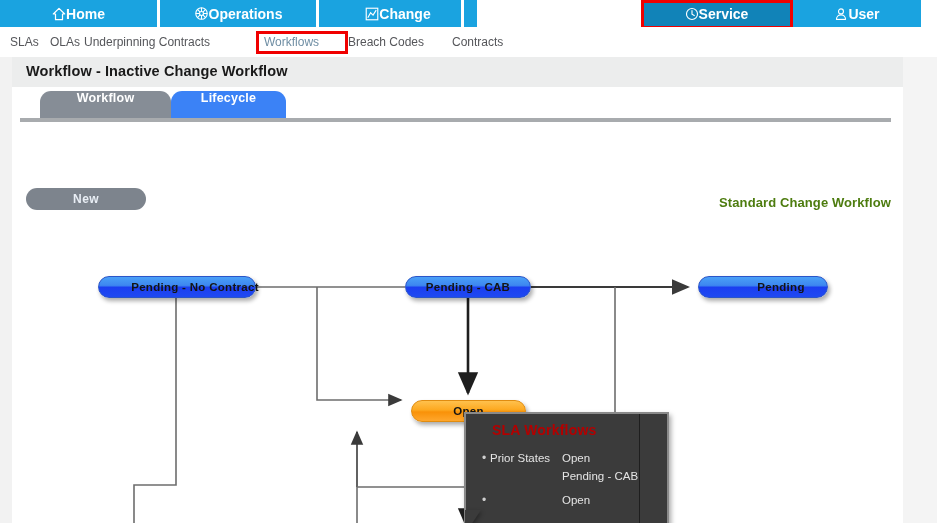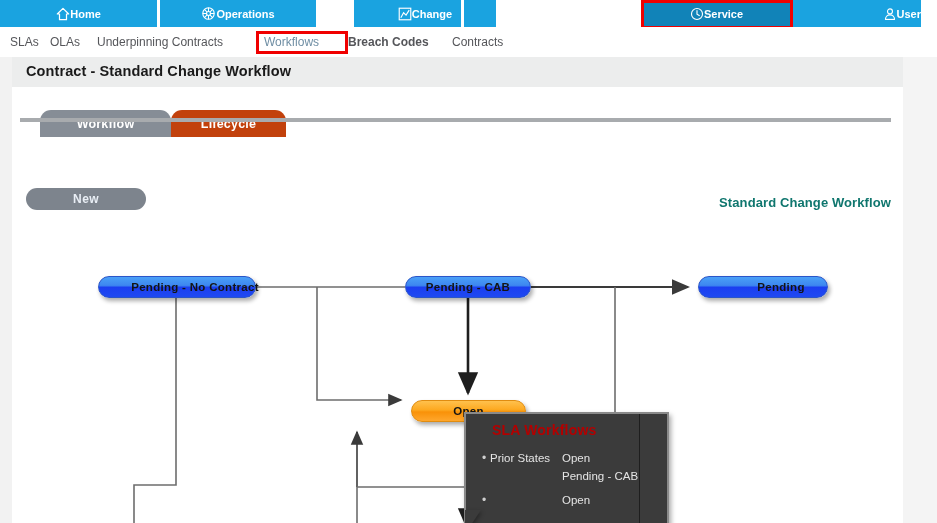--- a/index.html
+++ b/index.html
@@ -10,21 +10,21 @@
     -webkit-font-smoothing:antialiased;
   }
   #app{position:relative;width:937px;height:523px;}
 
   
   .topnav{position:absolute;left:0;top:0;width:937px;height:27px;background:#ffffff;}
   .topnav-item{
     position:absolute;top:0;height:27px;
     background:#1aa3e0;
     color:#ffffff;
-    font-size:11px;font-weight:bold;
+    font-size:14px;font-weight:bold;
     display:flex;align-items:center;justify-content:center;
     gap:0;
     box-sizing:border-box;
   }
   .topnav-item.active{background:#1183b8;}
   .topnav-sep{position:absolute;top:0;width:3px;height:27px;background:#ffffff;}
   .nav-ico{display:inline-block;line-height:0;}
   .nav-ico svg{display:block;}
 
   
@@ -42,41 +42,41 @@
   .page{position:absolute;left:12px;top:57px;width:891px;height:466px;background:#ffffff;}
   .page-head{position:absolute;left:0;top:0;width:891px;height:30px;background:#eceded;}
   .page-title{
     position:absolute;left:14px;top:6px;
     font-size:14.5px;font-weight:bold;color:#1a1a1a;letter-spacing:.1px;
   }
 
   
   .tabstrip{position:absolute;left:0;top:30px;width:891px;height:32px;}
   .tab{
-    position:absolute;top:23px;height:27px;
+    position:absolute;top:4px;height:27px;
     border-radius:11px 11px 0 0;
     color:#ffffff;font-size:12.5px;font-weight:bold;
-    display:flex;align-items:center;justify-content:center;
+    display:flex;align-items:flex-start;justify-content:center;
     box-sizing:border-box;letter-spacing:.2px;
   }
   .tab.active{background:#868d96;}
-  .tab.inactive{background:#c2410c;}
+  .tab.inactive{background:#3b82f6;}
   .tabrule{position:absolute;left:8px;top:61px;width:871px;height:4px;background:#a8abae;}
 
   
   .newbtn{
     position:absolute;left:14px;top:131px;width:120px;height:22px;
     background:#7d848d;border-radius:11px;
     color:#e9eef5;font-size:12px;font-weight:bold;
     display:flex;align-items:center;justify-content:center;
     letter-spacing:.4px;
   }
   .wf-name{
     position:absolute;right:12px;top:138px;
-    font-size:13px;font-weight:bold;color:#0f766e;letter-spacing:.1px;
+    font-size:13px;font-weight:bold;color:#4d7c0f;letter-spacing:.1px;
   }
 
   
   .canvas{position:absolute;left:0;top:160px;width:891px;height:306px;overflow:hidden;}
   .canvas svg{position:absolute;left:0;top:0;}
 
   .node{
     position:absolute;height:22px;border-radius:11px;
     display:flex;align-items:center;justify-content:center;
     font-size:11.5px;font-weight:bold;color:#141414;
@@ -140,21 +140,21 @@
         <svg width="15" height="15" viewBox="0 0 16 16">
           <circle cx="8" cy="8" r="6.1" fill="none" stroke="#fff" stroke-width="1.2"></circle>
           <circle cx="8" cy="8" r="2.1" fill="none" stroke="#fff" stroke-width="1.2"></circle>
           <path d="M8 1.9V5.9 M8 10.1V14.1 M1.9 8H5.9 M10.1 8H14.1 M3.7 3.7l2.8 2.8 M9.5 9.5l2.8 2.8 M12.3 3.7L9.5 6.5 M6.5 9.5l-2.8 2.8" stroke="#fff" stroke-width="1.1"></path>
         </svg>
       </span>
       <span>Operations</span>
     </div>
     <div class="topnav-sep" style="left:316px;"></div>
 
-    <div class="topnav-item" style="left:319px;width:142px;margin-left:35px;">
+    <div class="topnav-item" style="left:319px;width:158px;">
       <span class="nav-ico">
         <svg width="14" height="14" viewBox="0 0 16 16">
           <rect x="1.4" y="1.4" width="13.2" height="13.2" fill="none" stroke="#fff" stroke-width="1.3"></rect>
           <path d="M3.2 12.2 L6.4 6.6 L9.2 9.2 L12.8 3.6" fill="none" stroke="#fff" stroke-width="1.3"></path>
         </svg>
       </span>
       <span>Change</span>
     </div>
     <div class="topnav-sep" style="left:461px;"></div>
 
@@ -164,61 +164,61 @@
       <span class="nav-ico">
         <svg width="14" height="14" viewBox="0 0 16 16">
           <circle cx="8" cy="8" r="6.3" fill="none" stroke="#fff" stroke-width="1.3"></circle>
           <path d="M8 4.2V8.2 L10.6 9.8" fill="none" stroke="#fff" stroke-width="1.3" stroke-linecap="round"></path>
         </svg>
       </span>
       <span>Service</span>
     </div>
     <div class="topnav-sep" style="left:790px;"></div>
 
-    <div class="topnav-item" style="left:793px;width:128px;justify-content:flex-end;">
+    <div class="topnav-item" style="left:793px;width:128px;">
       <span class="nav-ico">
         <svg width="14" height="14" viewBox="0 0 16 16">
           <circle cx="8" cy="5" r="2.8" fill="none" stroke="#fff" stroke-width="1.3"></circle>
           <path d="M2.8 14.2c0-3.1 2.3-5.2 5.2-5.2s5.2 2.1 5.2 5.2" fill="none" stroke="#fff" stroke-width="1.3"></path>
           <path d="M2.4 14.2H13.6" stroke="#fff" stroke-width="1.3"></path>
         </svg>
       </span>
       <span>User</span>
     </div>
   </div>
 
   <div class="redbox" style="left:641px;top:0px;width:152px;height:29px;"></div>
 
   <div class="subnav">
     <div class="subnav-item" style="left:10px;">
       <span>SLAs</span>
     </div>
     <div class="subnav-item" style="left:50px;">
       <span>OLAs</span>
     </div>
-    <div class="subnav-item" style="left:97px;">
+    <div class="subnav-item" style="left:84px;">
       <span>Underpinning Contracts</span>
     </div>
     <div class="subnav-item sel" style="left:264px;">
       <span>Workflows</span>
     </div>
-    <div class="subnav-item" style="left:348px;font-weight:bold;">
+    <div class="subnav-item" style="left:348px;">
       <span>Breach Codes</span>
     </div>
     <div class="subnav-item" style="left:452px;">
       <span>Contracts</span>
     </div>
   </div>
 
   <div class="redbox" style="left:256px;top:31px;width:92px;height:23px;"></div>
 
   <div class="page">
 
     <div class="page-head"></div>
-    <div class="page-title">Contract - Standard Change Workflow</div>
+    <div class="page-title">Workflow - Inactive Change Workflow</div>
 
     <div class="tabstrip">
       <div class="tab active" style="left:28px;width:131px;">
         <span>Workflow</span>
       </div>
       <div class="tab inactive" style="left:159px;width:115px;">
         <span>Lifecycle</span>
       </div>
     </div>
     <div class="tabrule"></div>

